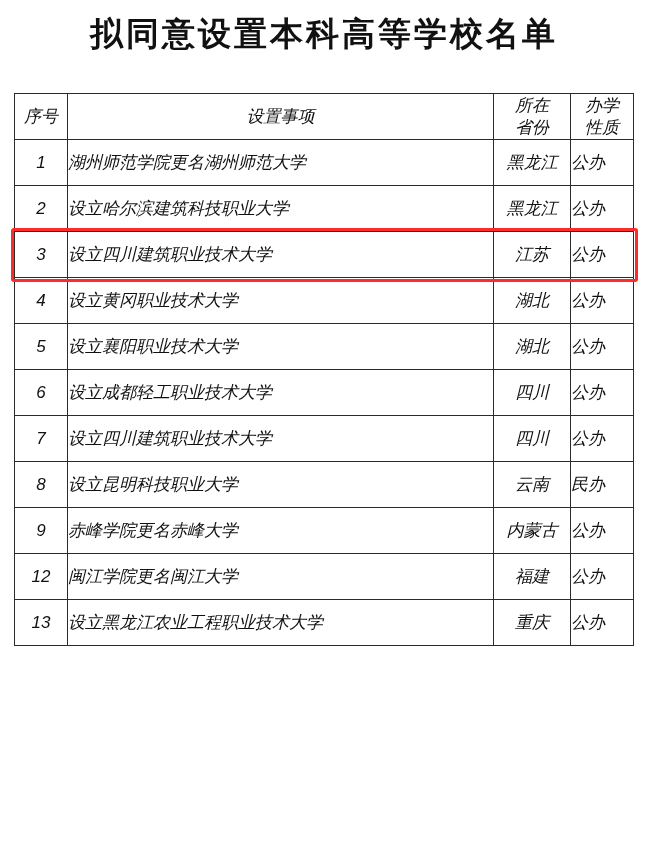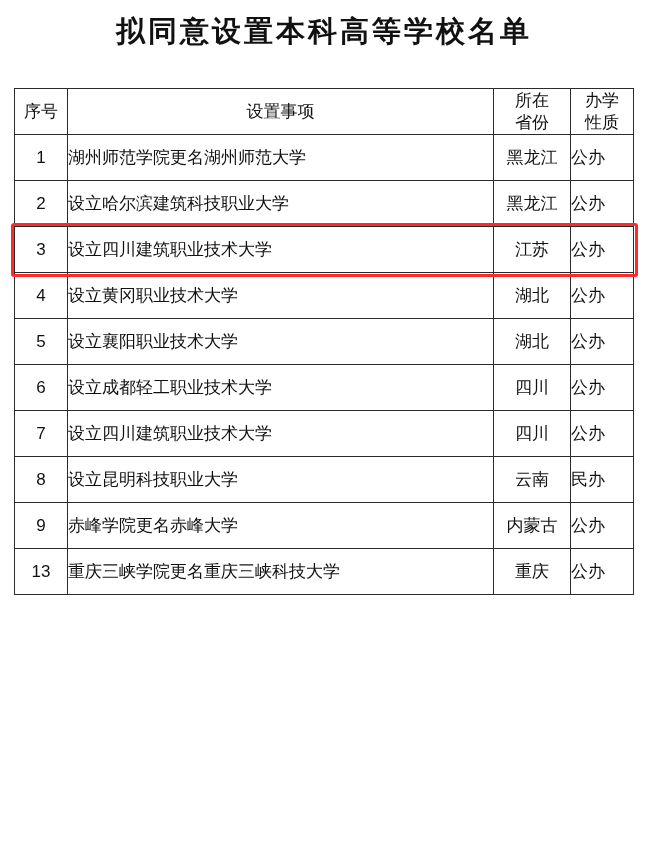--- a/index.html
+++ b/index.html
@@ -12,30 +12,31 @@
     height: 848px;
     font-family: "Liberation Sans", sans-serif;
     color: #1a1a1a;
     position: relative;
     overflow: hidden;
   }
   .page-title {
     text-align: center;
     font-family: "DejaVu Serif", serif;
     font-weight: bold;
-    font-size: 29px;
+    font-size: 33px;
     letter-spacing: 3px;
     padding-top: 12px;
     padding-bottom: 10px;
     color: #111;
   }
   .table-wrap {
     padding: 26px 14px 5px 14px;
     box-sizing: border-box;
     position: relative;
+    font-style: italic;
   }
   table.listing {
     width: 100%;
     border-collapse: collapse;
     table-layout: fixed;
   }
   table.listing td, table.listing th {
     border: 1px solid #2b2b2b;
     font-size: 17px;
     font-weight: normal;
@@ -155,21 +156,27 @@
         <td class="col-prov">云南</td>
         <td class="col-type">民办</td>
       </tr>
       <tr>
         <td class="col-seq">9</td>
         <td class="col-item">赤峰学院更名赤峰大学</td>
         <td class="col-prov">内蒙古</td>
         <td class="col-type">公办</td>
       </tr>
       <tr>
+        <td class="col-seq">12</td>
+        <td class="col-item">闽江学院更名闽江大学</td>
+        <td class="col-prov">福建</td>
+        <td class="col-type">公办</td>
+      </tr>
+      <tr>
         <td class="col-seq">13</td>
-        <td class="col-item">重庆三峡学院更名重庆三峡科技大学</td>
+        <td class="col-item">设立黑龙江农业工程职业技术大学</td>
         <td class="col-prov">重庆</td>
         <td class="col-type">公办</td>
       </tr>
     </tbody>
   </table>
   <div class="highlight-box" id="highlight-box" style="left: 10.5px; top: 160.5px; width: 627px; height: 54px; border-color: rgb(255, 42, 42);"></div>
 </div>
 
 </body></html>

